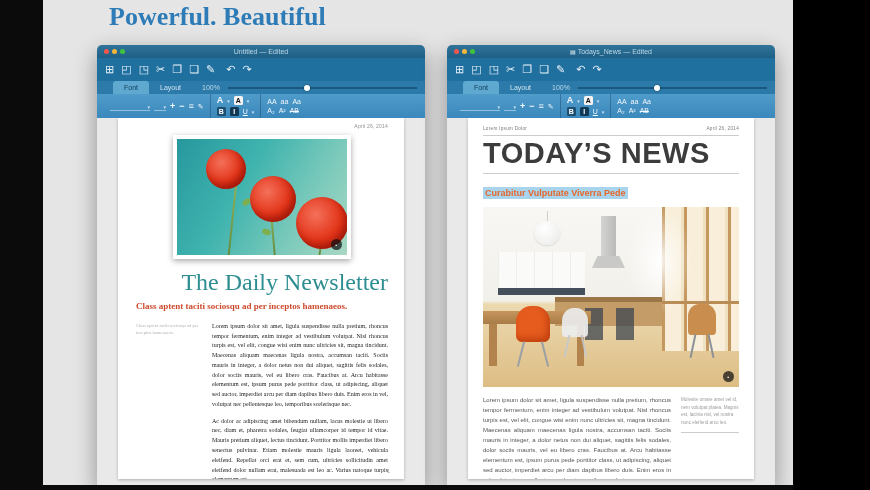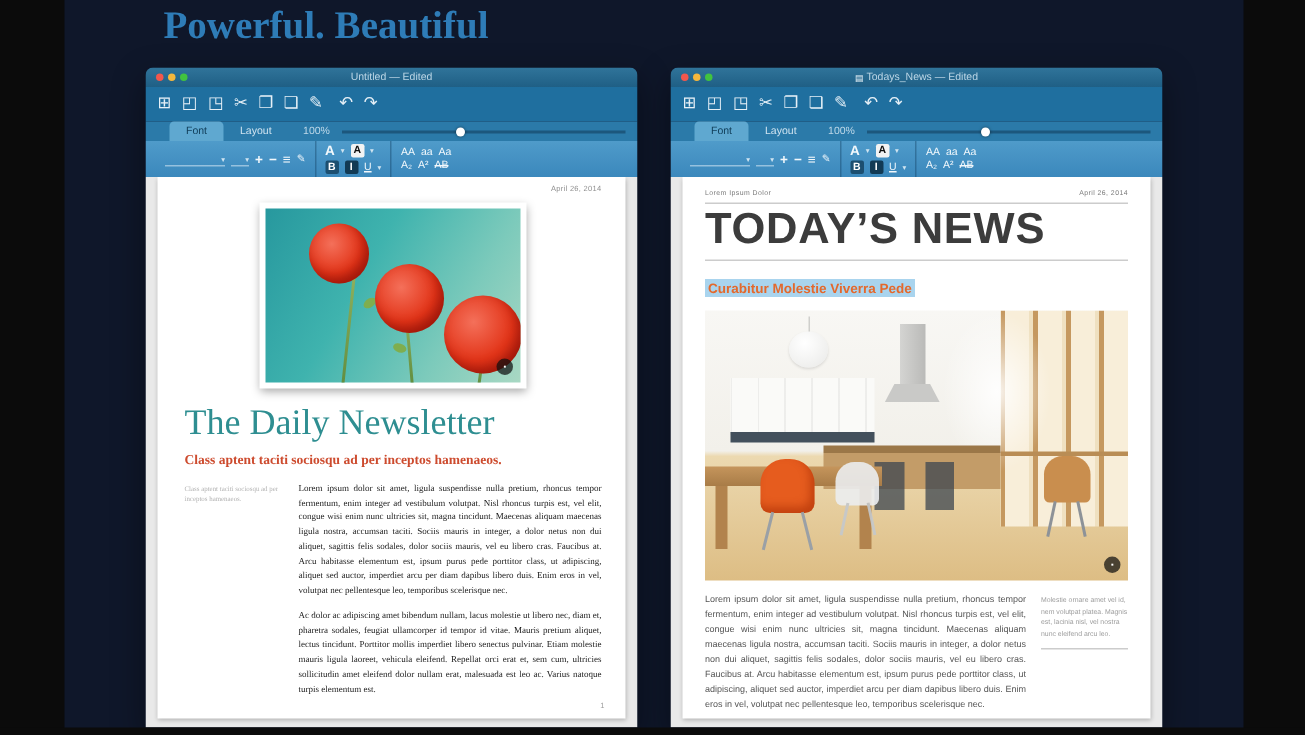--- a/index.html
+++ b/index.html
@@ -1,16 +1,16 @@
 <!DOCTYPE html>
 <html><head>
 <meta charset="utf-8">
 <style>
   html,body{margin:0;padding:0;background:#000;}
-  #stage{position:relative;width:870px;height:490px;background:#0f172a;overflow:hidden;
+  #stage{position:relative;width:793px;height:490px;background:#e5e5e5;overflow:hidden;
          font-family:"Liberation Sans",sans-serif;-webkit-text-size-adjust:none;}
   .edge-bar{position:absolute;top:0;height:100%;background:#0b0b0b;}
   #edge-left{left:0;width:43px;}
   #edge-right{left:829px;width:41px;}
   #bottom-strip{position:absolute;left:0;top:485px;width:870px;height:5px;background:#0b0b0b;}
   #headline{position:absolute;left:109px;top:2px;font-family:"Liberation Serif",serif;
             font-weight:600;font-size:26px;color:#2e7cb7;}
 
   
   .window{position:absolute;top:45px;width:328px;height:440px;border-radius:5px 5px 0 0;
@@ -48,21 +48,21 @@
   .fbtn.big{font-size:9px;font-weight:bold;}
   .two-row{display:flex;flex-direction:column;gap:2px;justify-content:center;}
   .mini-row{display:flex;align-items:center;gap:4px;}
   .boxbtn{width:9px;height:9px;display:flex;align-items:center;justify-content:center;
           font-size:7px;font-weight:bold;border-radius:1.5px;background:#1c4f70;color:#fff;}
   .boxbtn.lit{background:#f3f3f3;color:#101010;}
   .boxbtn.active{background:#123a54;}
   .chev{font-size:5px;color:#cfe4f1;}
   .u-label{text-decoration:underline;}
   .st-label{text-decoration:line-through;}
-  .docarea{flex:1;background:#e9e9e9;padding:0 8px 6px;overflow:hidden;}
+  .docarea{flex:1;background:#e9e9e9;padding:0 21px 6px;overflow:hidden;}
   .page{position:relative;width:100%;height:100%;background:#fff;
         box-shadow:0 1px 3px rgba(0,0,0,.25);overflow:hidden;box-sizing:border-box;}
 
   
   #page1{padding:5px 16px 0 18px;}
   .doc-date{text-align:right;font-size:5px;color:#8f8f8f;letter-spacing:.2px;}
   .photo-frame{width:170px;margin:6px auto 0;background:#fff;padding:4px;
                box-shadow:0 2px 6px rgba(0,0,0,.35);}
   .photo1{position:relative;height:116px;overflow:hidden;
           background:linear-gradient(120deg,#27989e 0%,#3fb3ae 38%,#7ccabb 72%,#a9d8c3 100%);}
@@ -76,21 +76,21 @@
   .flower{position:absolute;border-radius:50%;
           background:radial-gradient(circle at 38% 34%,#f4705a 0%,#e23418 55%,#b2200c 100%);
           box-shadow:inset -3px -4px 7px rgba(110,0,0,.45);}
   .flower.f1{width:40px;height:40px;left:17%;top:9%;}
   .flower.f2{width:46px;height:46px;left:43%;top:32%;}
   .flower.f3{width:52px;height:52px;left:70%;top:50%;}
   .photo-badge{position:absolute;right:5px;bottom:5px;width:11px;height:11px;border-radius:50%;
                background:rgba(15,15,15,.72);display:flex;align-items:center;justify-content:center;
                color:#fff;font-size:5px;}
   .doc1-title{font-family:"Liberation Serif",serif;font-size:24px;color:#2e8e91;
-              margin-top:11px;line-height:1.05;}
+              margin-top:11px;line-height:1.05;text-align:right;}
   .doc1-subhead{font-family:"Liberation Serif",serif;font-weight:bold;font-size:9px;
                 color:#cd4b2e;margin-top:5px;line-height:1.4;}
   .columns{display:flex;gap:10px;margin-top:9px;}
   .caption-col{width:66px;flex:none;font-family:"Liberation Serif",serif;font-size:4.6px;
                color:#b3b3b3;line-height:1.6;}
   .body-col{flex:1;font-family:"Liberation Serif",serif;font-size:6px;line-height:1.63;
             color:#1d1d1d;text-align:justify;}
   .body-col p{margin:0 0 7px;}
   .pagenum{position:absolute;right:14px;bottom:5px;font-size:5px;color:#9a9a9a;}
 
@@ -339,21 +339,21 @@
       </div>
     </div>
     <div class="docarea">
       <div class="page" id="page2">
         <div class="masthead">
           <span>Lorem Ipsum Dolor</span>
           <span>April 26, 2014</span>
         </div>
         <div class="doc2-headline">TODAY’S NEWS</div>
         <div class="doc2-subwrap">
-          <span class="doc2-subhead">Curabitur Molestie Viverra Pede</span>
+          <span class="doc2-subhead">Curabitur Vulputate Viverra Pede</span>
         </div>
         <div class="photo2">
           <span class="p2-winwall"></span>
           <span class="p2-glow"></span>
           <span class="p2-rail"></span>
           <span class="p2-hoodduct"></span>
           <span class="p2-hoodflare"></span>
           <span class="p2-cabinets"></span>
           <span class="p2-counterdark"></span>
           <span class="p2-bar"></span>

